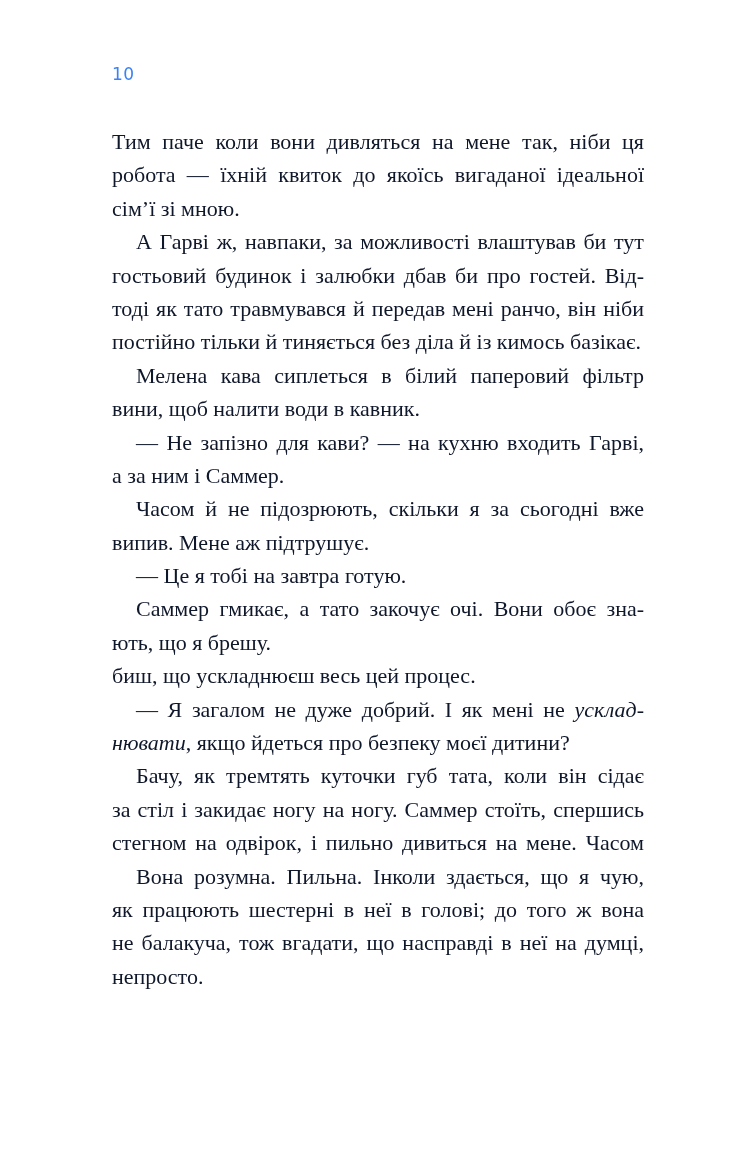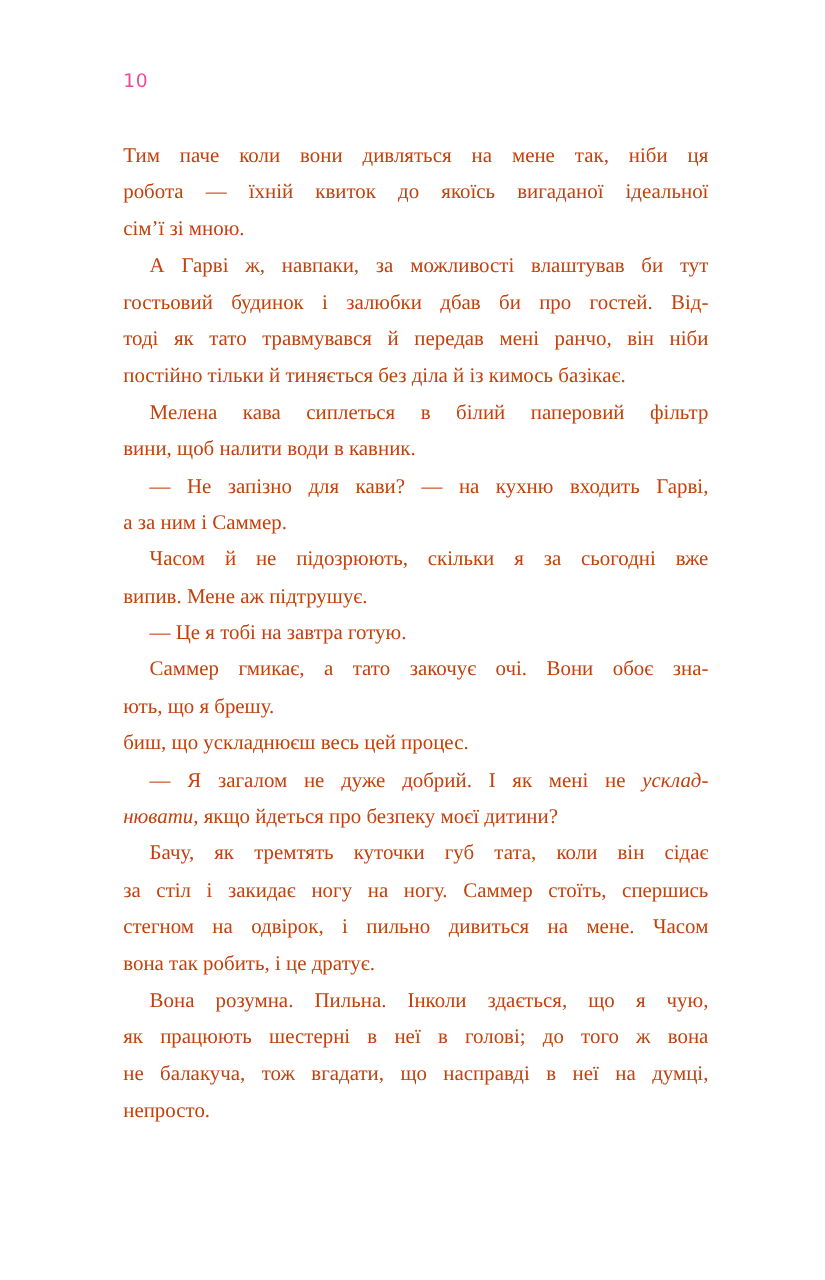--- a/index.html
+++ b/index.html
@@ -1,28 +1,28 @@
 <!DOCTYPE html>
 <html><head>
 <meta charset="utf-8">
 <style>
   html, body { margin: 0; padding: 0; background: #ffffff; }
   body { width: 750px; height: 1164px; position: relative; overflow: hidden; }
   .page-number {
     position: absolute; left: 112px; top: 64px;
-    font-family: "DejaVu Sans", sans-serif; font-size: 17px; color: #ec4899;
+    font-family: "DejaVu Sans", sans-serif; font-size: 17px; color: #3b82f6;
     letter-spacing: 0.5px;
   }
   .text-column {
     position: absolute; left: 112px; top: 125px; width: 532px;
   }
   .line {
     font-family: "Liberation Serif", "DejaVu Serif", serif;
-    font-size: 19px; line-height: 33.4px; height: 33.4px;
-    color: #c2410c; white-space: nowrap; text-align: justify;
+    font-size: 22px; line-height: 33.4px; height: 33.4px;
+    color: #0f172a; white-space: nowrap; text-align: justify;
     text-align-last: justify;
   }
   .line.last { text-align-last: left; }
   .line.indent { padding-left: 24px; }
   em { font-style: italic; }
 </style>
 </head>
 <body>
 
 <div class="page-number">10</div>
@@ -43,18 +43,17 @@
     <div class="line last"><span>випив. Мене аж підтрушує.</span></div>
     <div class="line indent last"><span>— Це я тобі на завтра готую.</span></div>
     <div class="line indent"><span>Саммер гмикає, а тато закочує очі. Вони обоє зна-</span></div>
     <div class="line last"><span>ють, що я брешу.</span></div>
     <div class="line last"><span>биш, що ускладнюєш весь цей процес.</span></div>
     <div class="line indent"><span>— Я загалом не дуже добрий. І як мені не </span><em>усклад-</em></div>
     <div class="line last"><em>нювати</em><span>, якщо йдеться про безпеку моєї дитини?</span></div>
     <div class="line indent"><span>Бачу, як тремтять куточки губ тата, коли він сідає</span></div>
     <div class="line"><span>за стіл і закидає ногу на ногу. Саммер стоїть, спершись</span></div>
     <div class="line"><span>стегном на одвірок, і пильно дивиться на мене. Часом</span></div>
-    <div class="line last"><span>вона так робить, і це дратує.</span></div>
     <div class="line indent"><span>Вона розумна. Пильна. Інколи здається, що я чую,</span></div>
     <div class="line"><span>як працюють шестерні в неї в голові; до того ж вона</span></div>
     <div class="line"><span>не балакуча, тож вгадати, що насправді в неї на думці,</span></div>
     <div class="line last"><span>непросто.</span></div>
   </div>
 
 </body></html>

